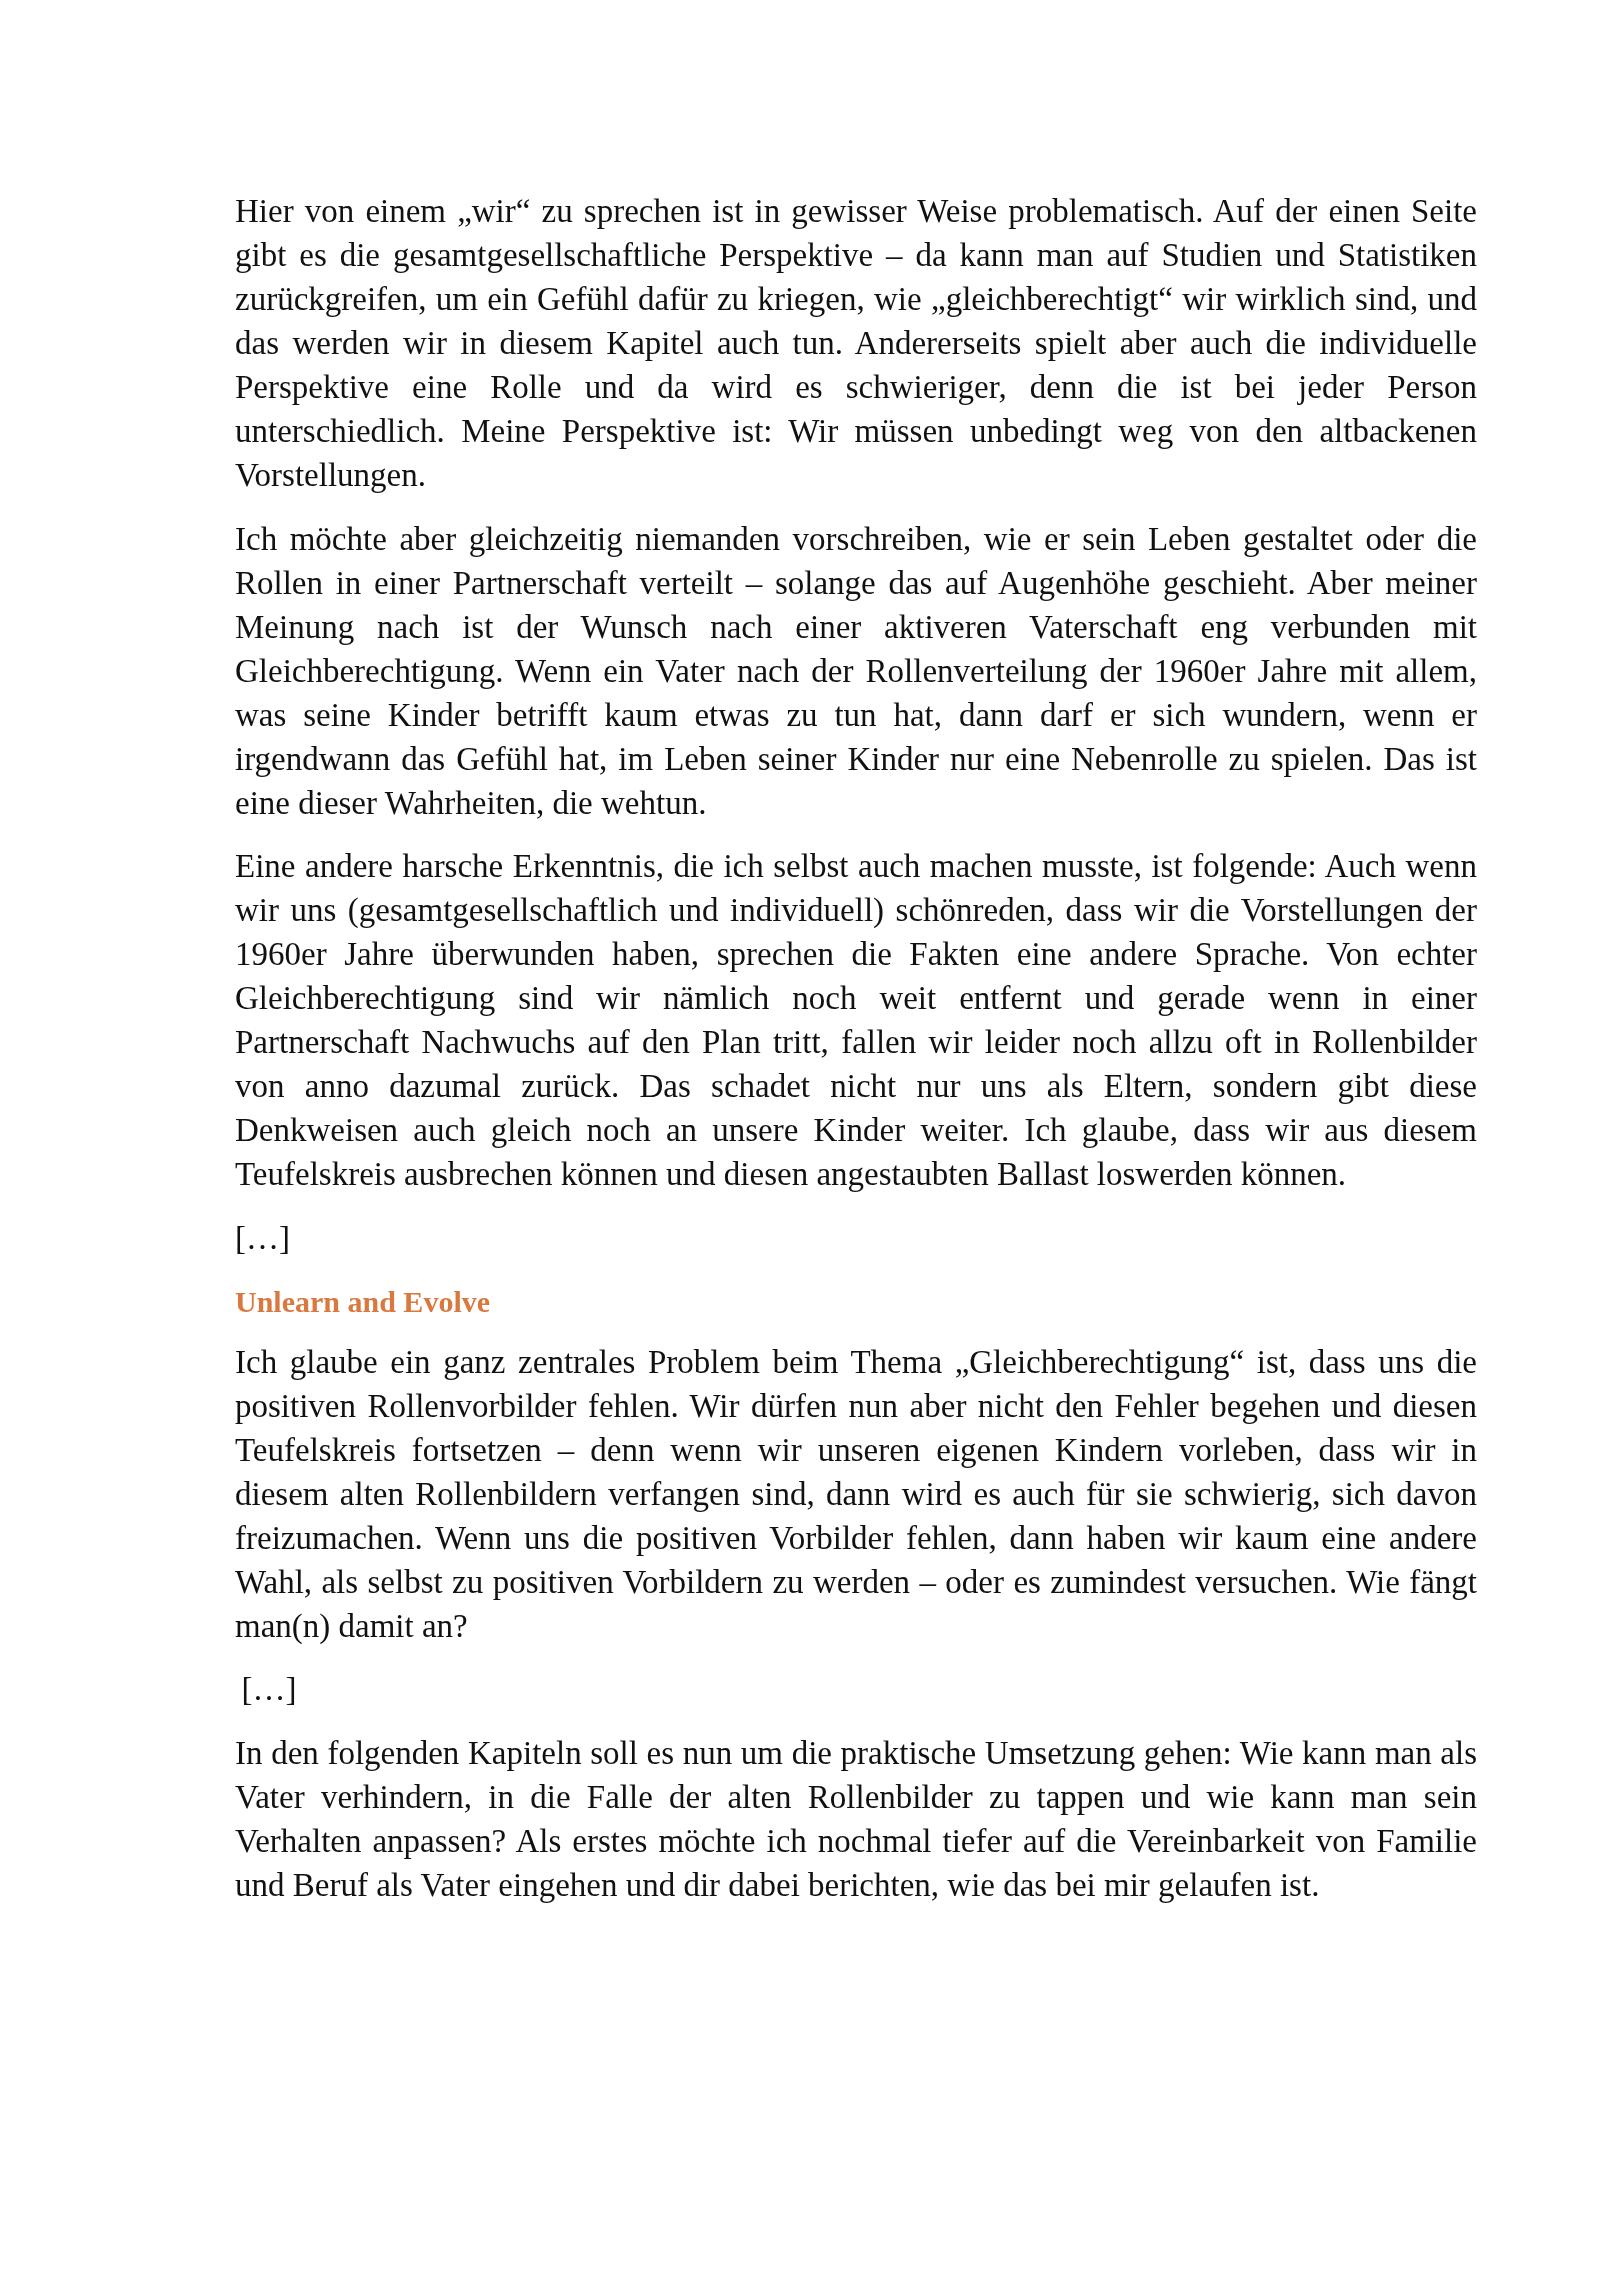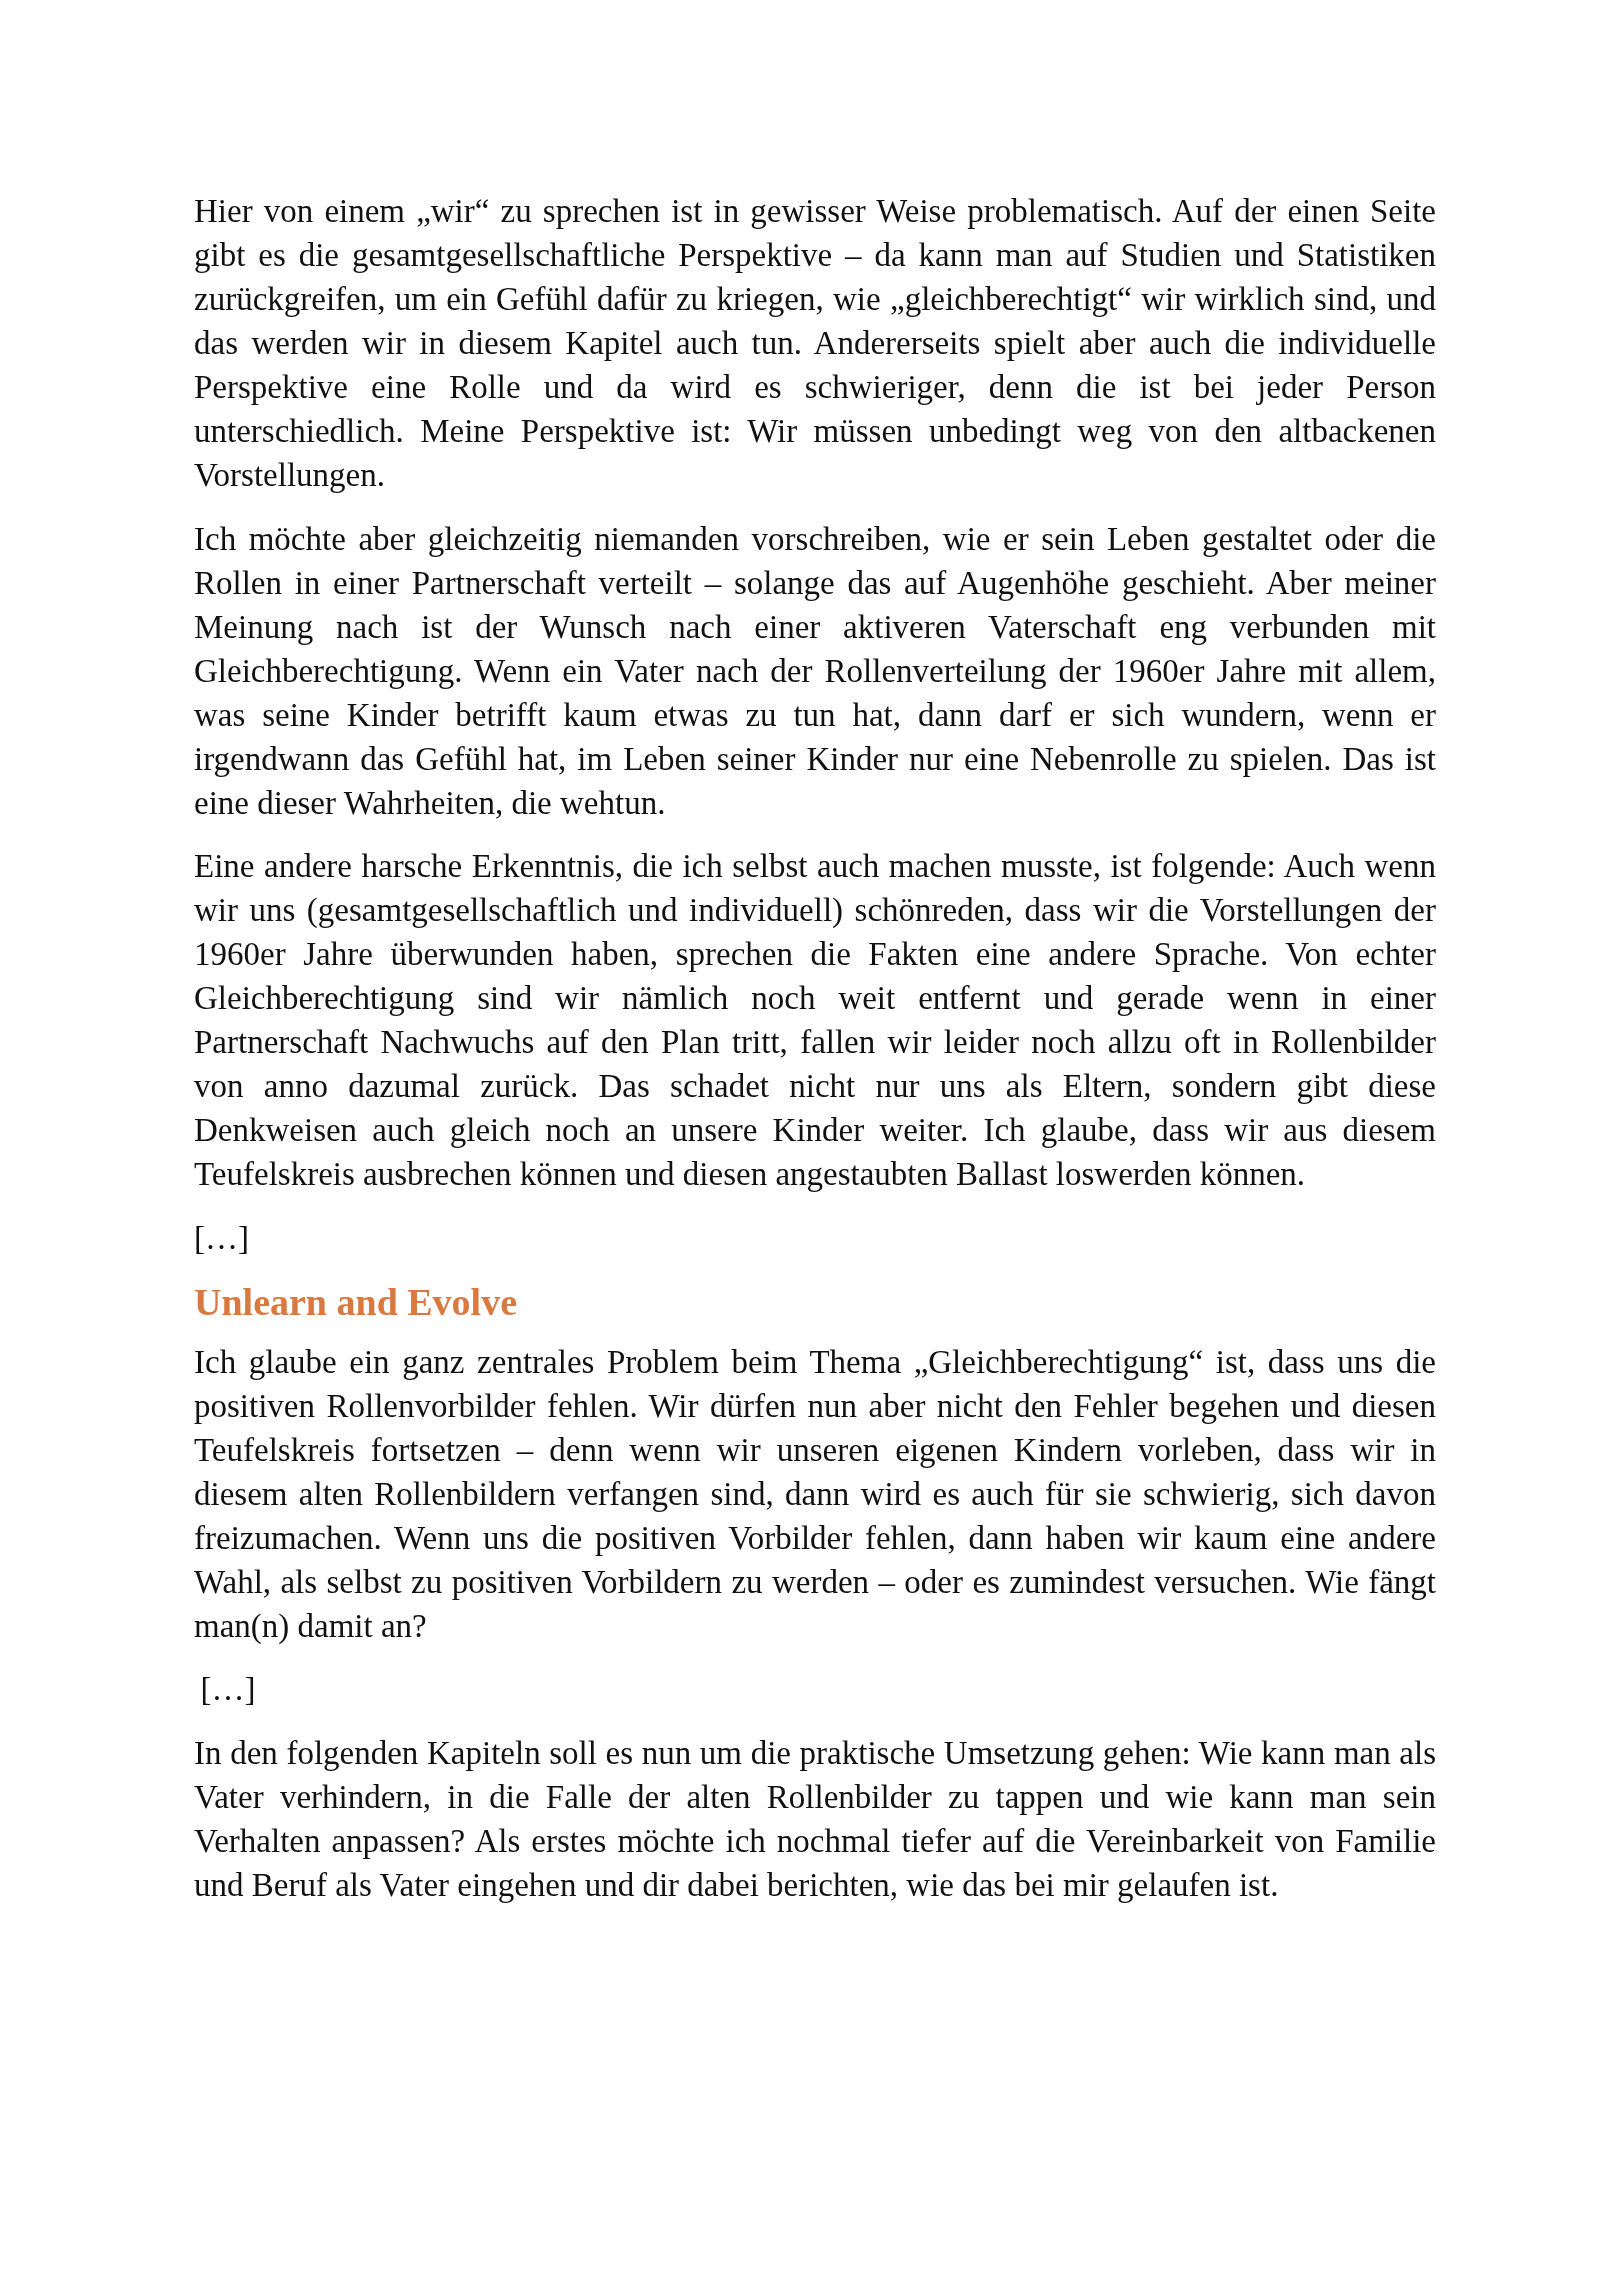--- a/index.html
+++ b/index.html
@@ -32,28 +32,28 @@
     margin: 0 0 19.6px 0;
     text-align: left;
   }
   .ellipsis.indent {
     padding-left: 6.5px;
   }
   .heading {
     margin: 9.2px 0 14.4px 0;
     font-family: "Liberation Serif", "DejaVu Serif", serif;
     font-weight: bold;
-    font-size: 38px;
+    font-size: 30px;
     line-height: 46px;
   }
 </style>
 </head>
 <body>
 
-<div class="page" style="color: rgb(17, 17, 17);">
+<div class="page" style="color: rgb(17, 17, 17); margin-left: 41px;">
   <p class="para">Hier von einem „wir“ zu sprechen ist in gewisser Weise problematisch. Auf der einen Seite gibt es die gesamtgesellschaftliche Perspektive – da kann man auf Studien und Statistiken zurückgreifen, um ein Gefühl dafür zu kriegen, wie „gleichberechtigt“ wir wirklich sind, und das werden wir in diesem Kapitel auch tun. Andererseits spielt aber auch die individuelle Perspektive eine Rolle und da wird es schwieriger, denn die ist bei jeder Person unterschiedlich. Meine Perspektive ist: Wir müssen unbedingt weg von den altbackenen Vorstellungen.</p>
   <p class="para">Ich möchte aber gleichzeitig niemanden vorschreiben, wie er sein Leben gestaltet oder die Rollen in einer Partnerschaft verteilt – solange das auf Augenhöhe geschieht. Aber meiner Meinung nach ist der Wunsch nach einer aktiveren Vaterschaft eng verbunden mit Gleichberechtigung. Wenn ein Vater nach der Rollenverteilung der 1960er Jahre mit allem, was seine Kinder betrifft kaum etwas zu tun hat, dann darf er sich wundern, wenn er irgendwann das Gefühl hat, im Leben seiner Kinder nur eine Nebenrolle zu spielen. Das ist eine dieser Wahrheiten, die wehtun.</p>
   <p class="para">Eine andere harsche Erkenntnis, die ich selbst auch machen musste, ist folgende: Auch wenn wir uns (gesamtgesellschaftlich und individuell) schönreden, dass wir die Vorstellungen der 1960er Jahre überwunden haben, sprechen die Fakten eine andere Sprache. Von echter Gleichberechtigung sind wir nämlich noch weit entfernt und gerade wenn in einer Partnerschaft Nachwuchs auf den Plan tritt, fallen wir leider noch allzu oft in Rollenbilder von anno dazumal zurück. Das schadet nicht nur uns als Eltern, sondern gibt diese Denkweisen auch gleich noch an unsere Kinder weiter. Ich glaube, dass wir aus diesem Teufelskreis ausbrechen können und diesen angestaubten Ballast loswerden können.</p>
   <p class="ellipsis">[…]</p>
   <h2 class="heading" style="color: rgb(217, 120, 63);">Unlearn and Evolve</h2>
   <p class="para">Ich glaube ein ganz zentrales Problem beim Thema „Gleichberechtigung“ ist, dass uns die positiven Rollenvorbilder fehlen. Wir dürfen nun aber nicht den Fehler begehen und diesen Teufelskreis fortsetzen – denn wenn wir unseren eigenen Kindern vorleben, dass wir in diesem alten Rollenbildern verfangen sind, dann wird es auch für sie schwierig, sich davon freizumachen. Wenn uns die positiven Vorbilder fehlen, dann haben wir kaum eine andere Wahl, als selbst zu positiven Vorbildern zu werden – oder es zumindest versuchen. Wie fängt man(n) damit an?</p>
   <p class="ellipsis indent">[…]</p>
   <p class="para">In den folgenden Kapiteln soll es nun um die praktische Umsetzung gehen: Wie kann man als Vater verhindern, in die Falle der alten Rollenbilder zu tappen und wie kann man sein Verhalten anpassen? Als erstes möchte ich nochmal tiefer auf die Vereinbarkeit von Familie und Beruf als Vater eingehen und dir dabei berichten, wie das bei mir gelaufen ist.</p>
 </div>
 

